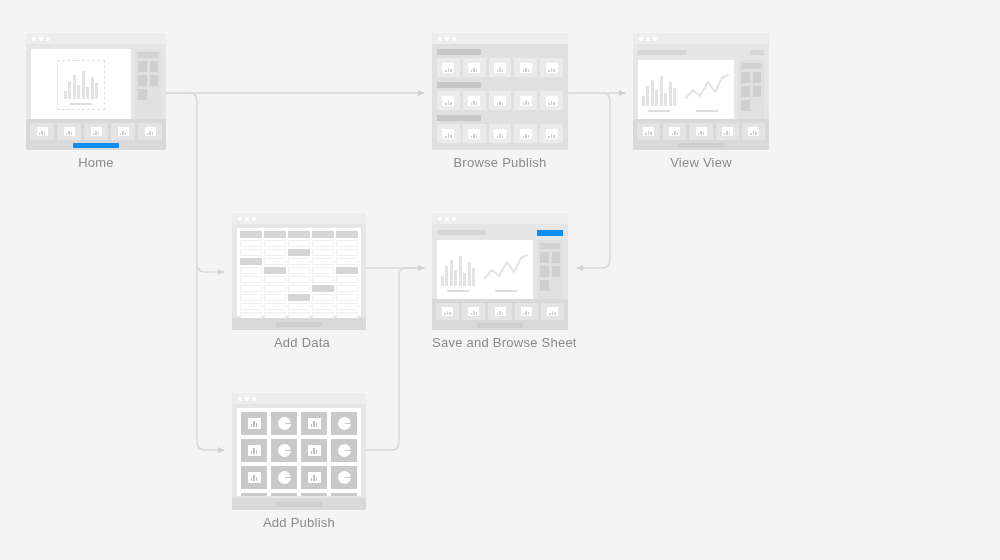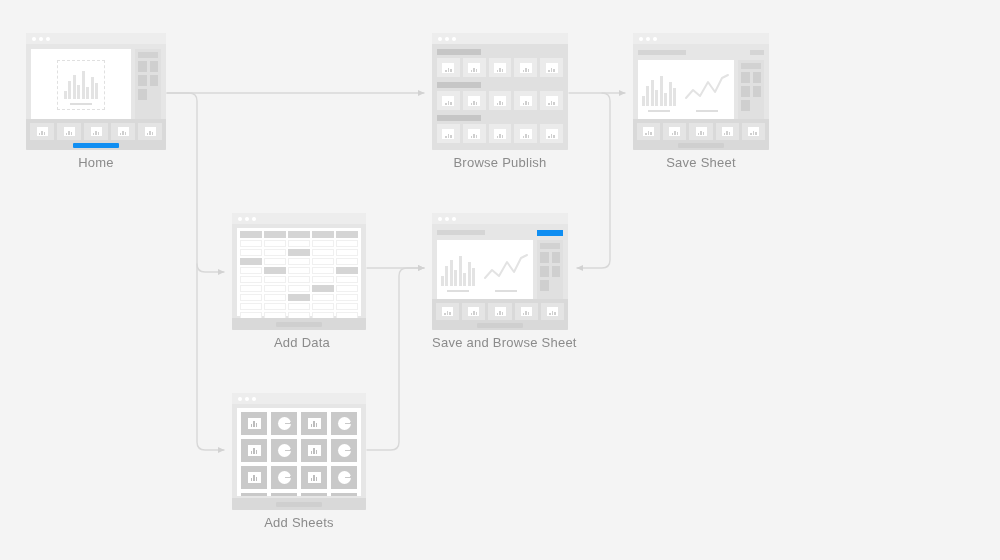--- a/index.html
+++ b/index.html
@@ -500,21 +500,21 @@
                   <i style="height:2px"></i>
                   <i style="height:4px"></i>
                   <i style="height:3px"></i>
                 </span>
               </div>
             </div>
         </div>
         <div class="home-ind"></div>
       </div>
     </div>
-    <div class="node-label">Save Sheet</div>
+    <div class="node-label">View View</div>
   </div>
 
   <div class="node" style="left:232px;top:213px;width:140px;">
     <div class="window" style="width:134px;height:117px;">
       <div class="titlebar">
         <span class="dot"></span>
         <span class="dot"></span>
         <span class="dot"></span>
       </div>
       <div class="body" style="padding:4px 5px 0 5px;">
@@ -775,16 +775,16 @@
             <div class="chart-tile"></div>
             <div class="chart-tile"></div>
             <div class="chart-tile"></div>
           </div>
         </div>
       </div>
       <div class="bottom-bar" style="position:absolute;left:0;bottom:0;width:134px;padding:0;">
         <div class="home-ind" style="margin:4px auto 3px auto;"></div>
       </div>
     </div>
-    <div class="node-label">Add Sheets</div>
+    <div class="node-label">Add Publish</div>
   </div>
 
 </div>
 
 </body></html>

